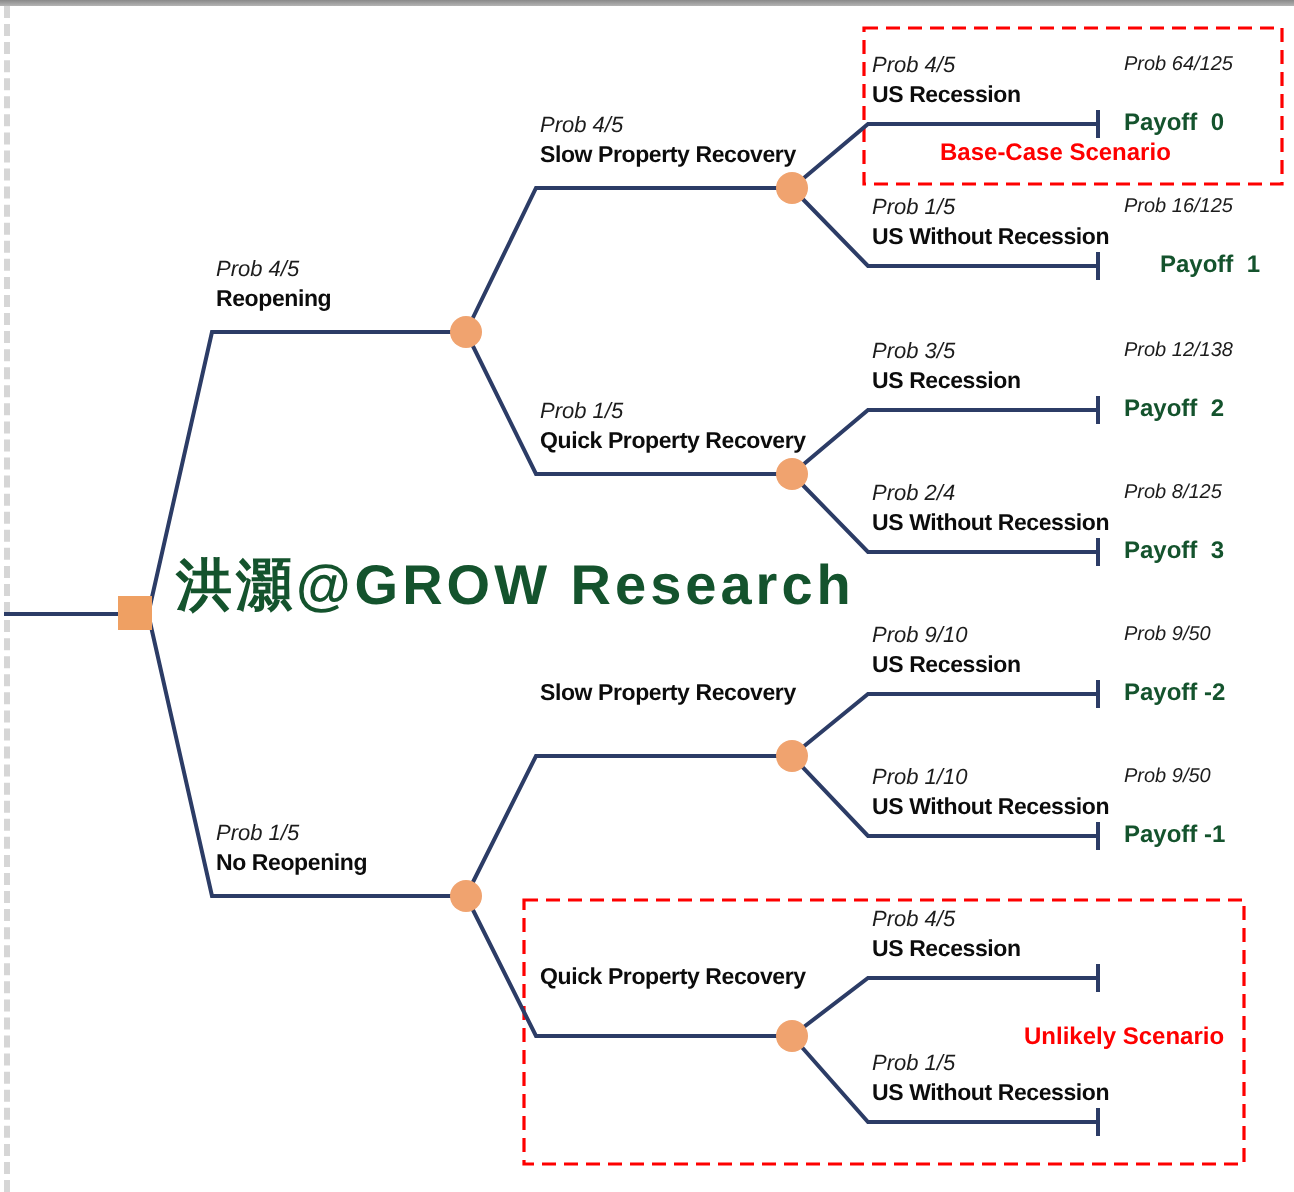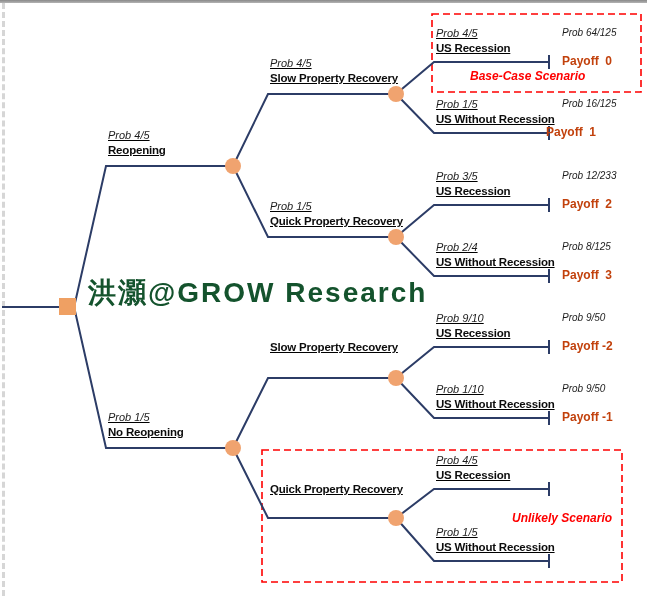--- a/index.html
+++ b/index.html
@@ -13,26 +13,26 @@
     border-left:3px dashed #d6d6d6;}
   .watermark{
     position:absolute;left:88px;top:274px;font-size:28px;font-weight:bold;
     color:#14532d;letter-spacing:2px;white-space:nowrap;z-index:1;
   }
   svg.tree{position:absolute;left:0;top:0;z-index:2;}
   .tl{stroke:#2c3c66;stroke-width:2;fill:none;}
   .cnode{fill:#f0a36f;}
   .dnode{fill:#efa063;}
   .sbox{fill:none;stroke:#fe0000;stroke-width:1.6;stroke-dasharray:7 4;}
-  .lbl{position:absolute;line-height:15px;white-space:nowrap;z-index:3;text-decoration:underline;}
+  .lbl{position:absolute;line-height:15px;white-space:nowrap;z-index:3;}
   .prob{font-style:italic;font-size:11px;color:#1c1c1c;}
   .bname{font-weight:bold;font-size:11.5px;color:#0c0c0c;letter-spacing:-0.2px;}
   .fraction{position:absolute;font-style:italic;font-size:10px;color:#1c1c1c;white-space:nowrap;z-index:3;}
-  .payoff{position:absolute;font-weight:bold;font-size:12px;color:#c2410c;white-space:pre;z-index:3;text-align:right;}
-  .scenario{position:absolute;font-weight:bold;font-size:12px;color:#fe0000;white-space:nowrap;z-index:4;font-style:italic;}
+  .payoff{position:absolute;font-weight:bold;font-size:12px;color:#14532d;white-space:pre;z-index:3;text-align:right;}
+  .scenario{position:absolute;font-weight:bold;font-size:12px;color:#fe0000;white-space:nowrap;z-index:4;}
 </style>
 </head>
 <body>
 
 <div id="stage">
 
   <div id="topbar"></div>
   <div id="pagebreak"></div>
 
   <div class="watermark">洪灝@GROW Research</div>
@@ -132,27 +132,27 @@
     <div class="prob">Prob 4/5</div>
     <div class="bname">US Recession</div>
   </div>
   <div class="lbl" style="left:436px;top:525px">
     <div class="prob">Prob 1/5</div>
     <div class="bname">US Without Recession</div>
   </div>
 
   <div class="fraction" style="left:562px;top:27px">Prob 64/125</div>
   <div class="fraction" style="left:562px;top:98px">Prob 16/125</div>
-  <div class="fraction" style="left:562px;top:170px">Prob 12/233</div>
+  <div class="fraction" style="left:562px;top:170px">Prob 12/138</div>
   <div class="fraction" style="left:562px;top:241px">Prob 8/125</div>
   <div class="fraction" style="left:562px;top:312px">Prob 9/50</div>
   <div class="fraction" style="left:562px;top:383px">Prob 9/50</div>
 
   <div class="payoff" style="left:562px;top:54px">Payoff  0</div>
-  <div class="payoff" style="left:546px;top:125px">Payoff  1</div>
+  <div class="payoff" style="left:580px;top:125px">Payoff  1</div>
   <div class="payoff" style="left:562px;top:197px">Payoff  2</div>
   <div class="payoff" style="left:562px;top:268px">Payoff  3</div>
   <div class="payoff" style="left:562px;top:339px">Payoff -2</div>
   <div class="payoff" style="left:562px;top:410px">Payoff -1</div>
 
   <div class="scenario" style="left:470px;top:69px">Base-Case Scenario</div>
   <div class="scenario" style="left:512px;top:511px">Unlikely Scenario</div>
 
 </div>
 

